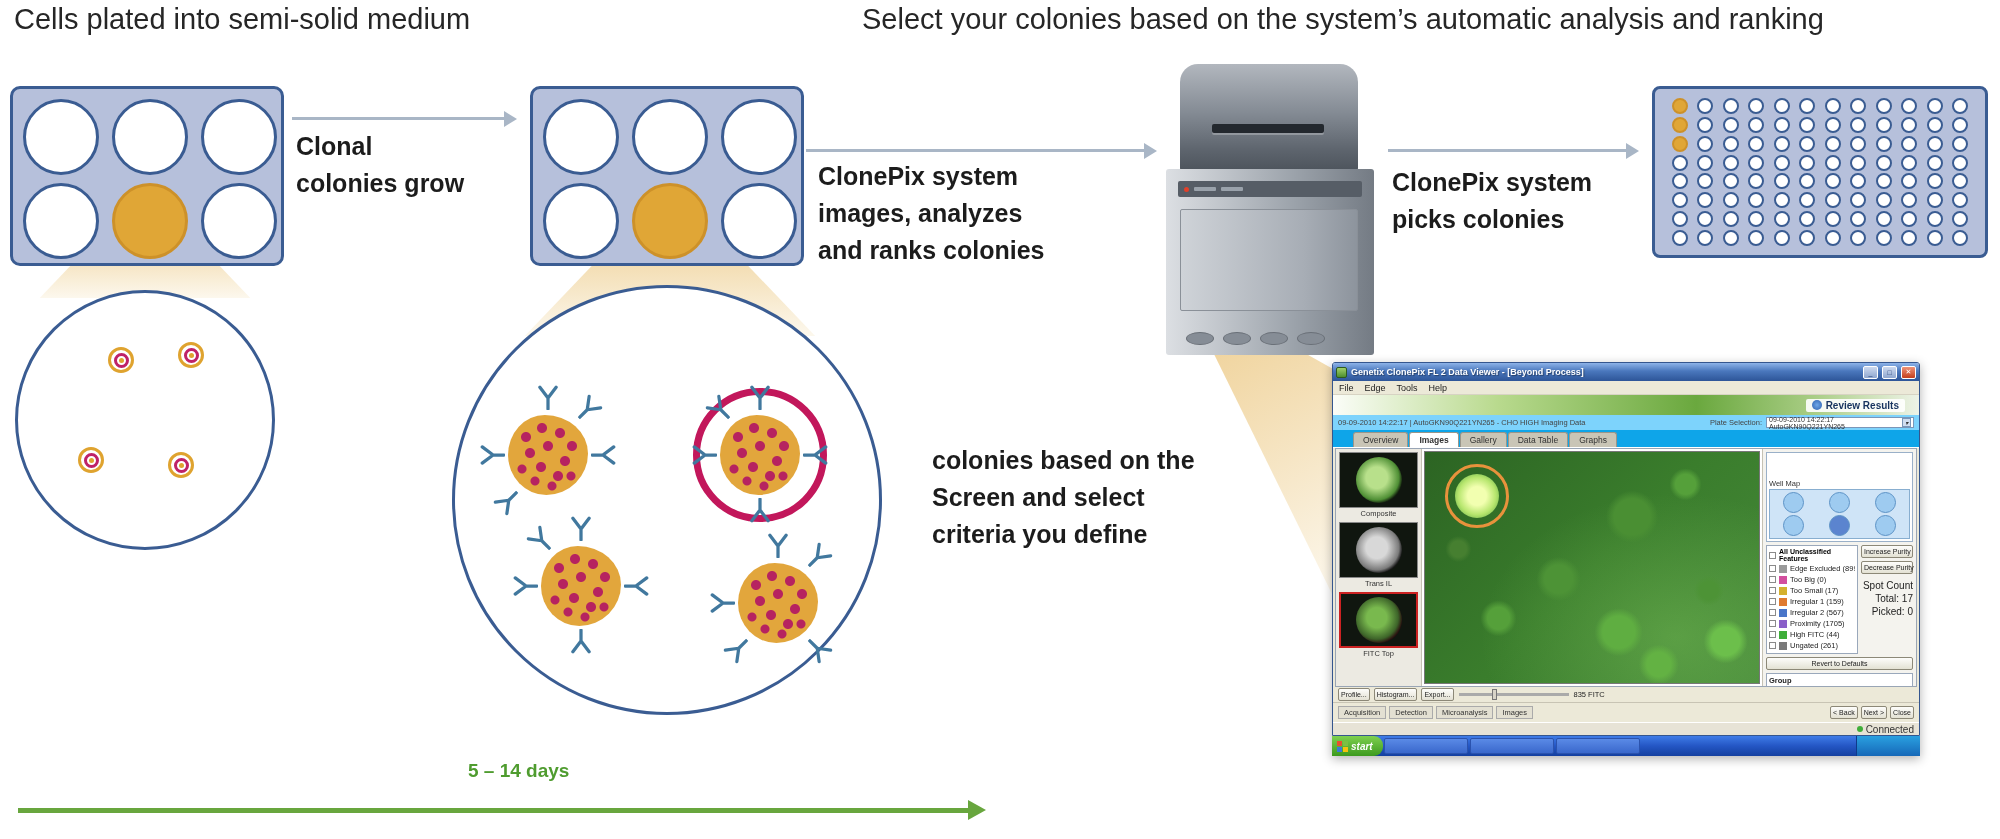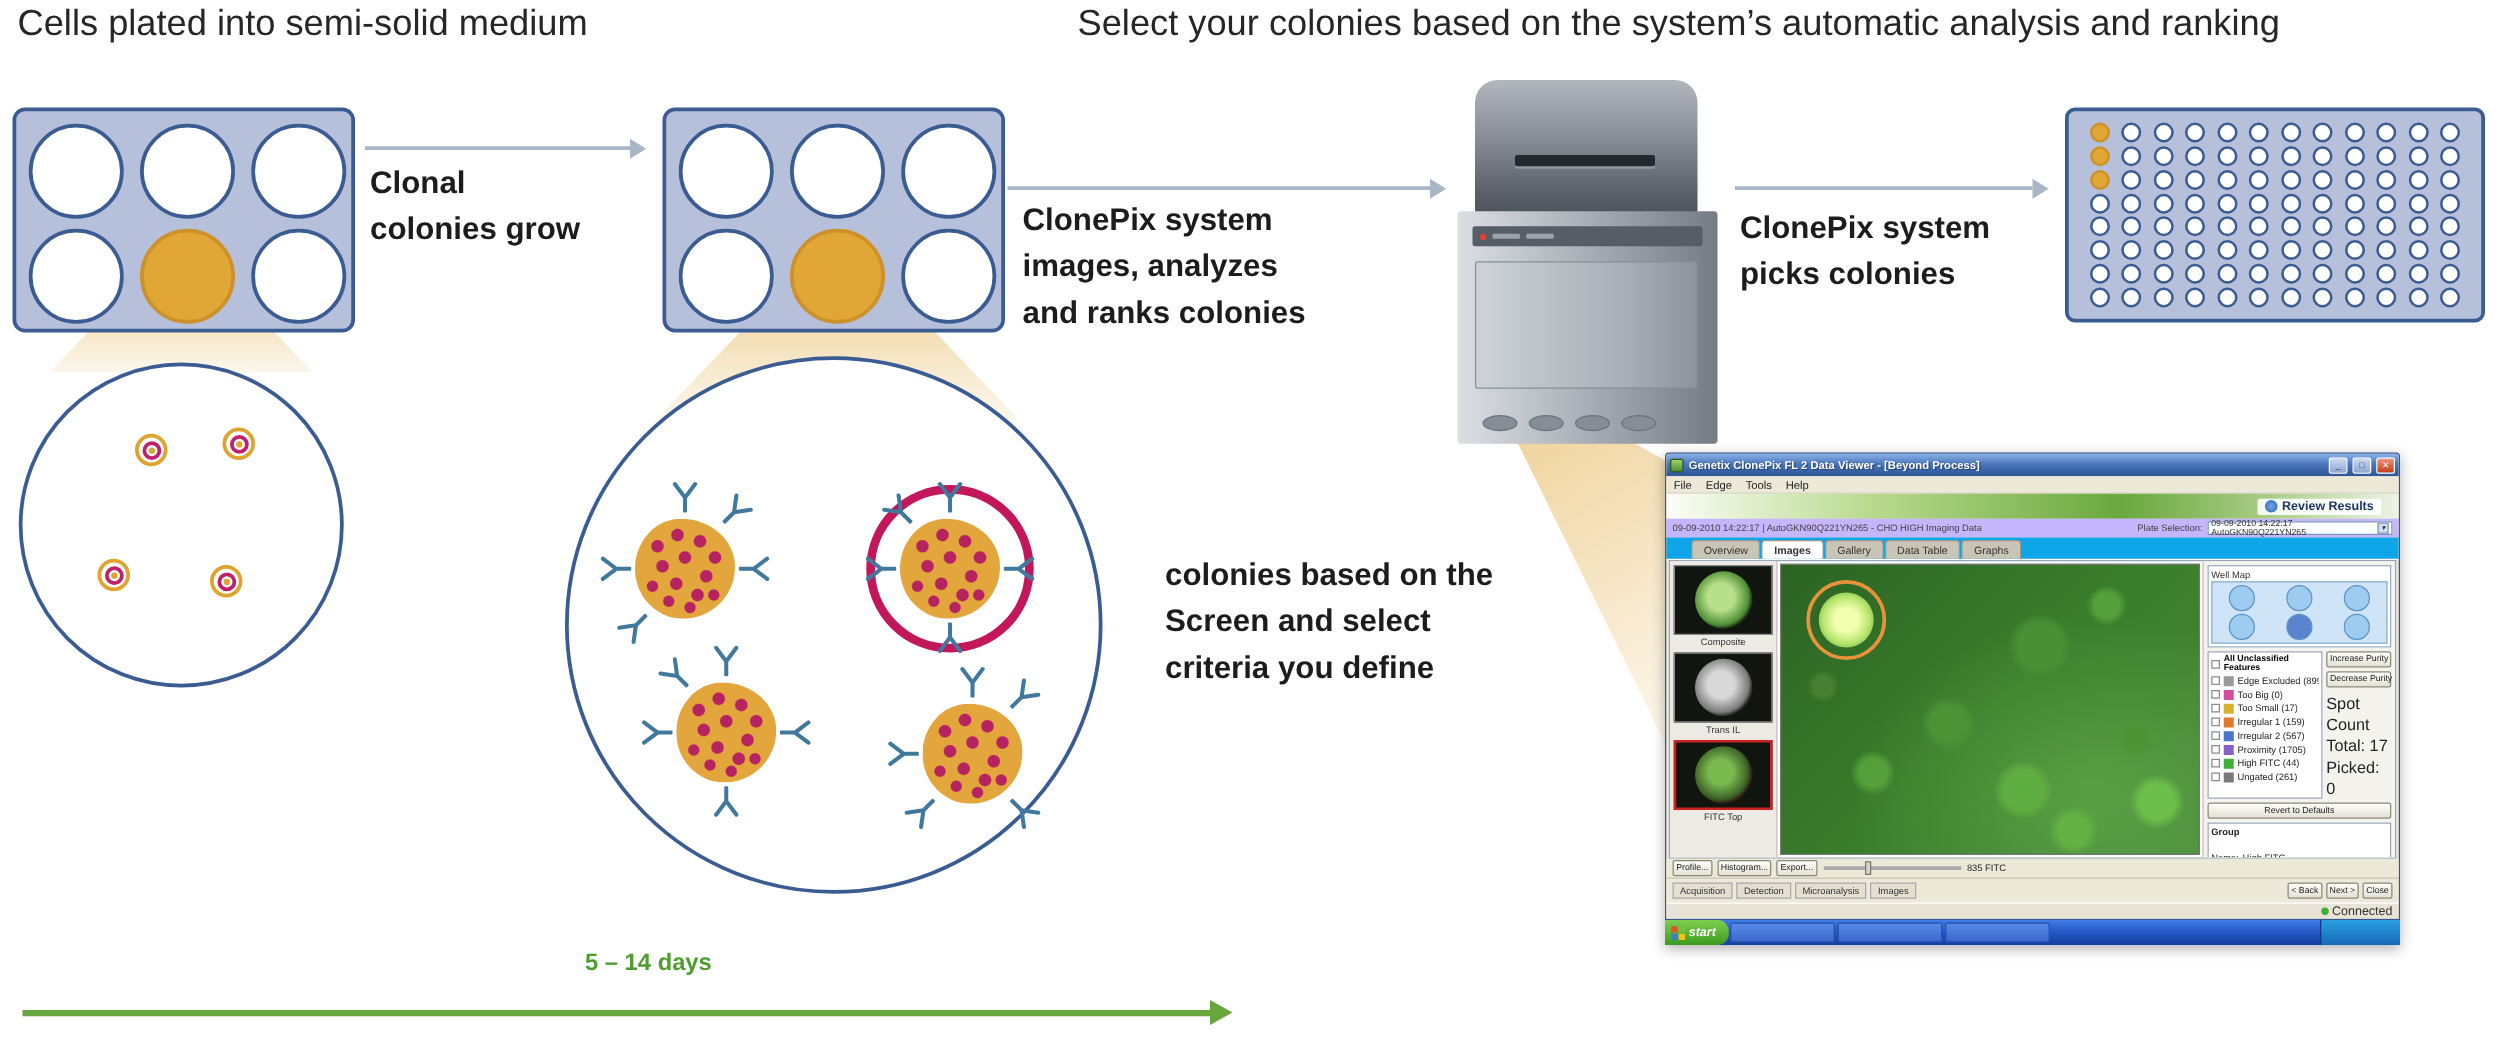--- a/index.html
+++ b/index.html
@@ -118,21 +118,21 @@
     background: linear-gradient(#cdd9ef, #8fa7cf); display: flex; align-items: center; justify-content: center; }
   .win-btn.close { background: linear-gradient(#ee9277, #c43f1d); color: #fff; }
   .menubar { height: 14px; flex: 0 0 auto; display: flex; gap: 11px; align-items: center; padding: 0 6px;
     font-size: 9px; color: #222; background: #ece9d8; border-bottom: 1px solid #d7d3c3; }
   .band { height: 20px; flex: 0 0 auto; display: flex; align-items: center; justify-content: flex-end; padding-right: 14px;
     background: linear-gradient(90deg, #fbfdf8, #b9da8e 28%, #6aa83e 62%, #a9cd85 82%, #eef3e7); }
   .review { display: flex; align-items: center; gap: 4px; background: rgba(255,255,255,.9); border-radius: 2px;
     padding: 1px 6px; font-size: 10px; font-weight: bold; color: #17335e; }
   .review-icon { width: 10px; height: 10px; border-radius: 50%; background: radial-gradient(#6fa8e8, #2b5fae); }
   .session { height: 15px; flex: 0 0 auto; display: flex; justify-content: space-between; align-items: center;
-    padding: 0 5px; font-size: 7.5px; color: #444; background: #c4b5fd; }
+    padding: 0 5px; font-size: 7.5px; color: #444; background: #7dd3fc; }
   .plate-sel { display: flex; align-items: center; gap: 4px; }
   .sel-box { width: 148px; height: 11px; background: #fff; border: 1px solid #7a96b8; display: flex;
     align-items: center; justify-content: space-between; padding: 0 2px; font-size: 7px; color: #333; }
   .sel-arrow { width: 9px; height: 9px; background: #cfddf0; border: 1px solid #7a96b8; font-size: 6px;
     line-height: 8px; text-align: center; }
   .tabstrip { height: 18px; flex: 0 0 auto; display: flex; align-items: flex-end; gap: 1px; padding: 0 20px;
     background: #0ea5e9; border-bottom: 1px solid #fff; }
   .tab { padding: 2px 9px; font-size: 8.5px; color: #333; background: #c9c5b6; border: 1px solid #9a968a;
     border-bottom: none; border-radius: 3px 3px 0 0; }
   .tabstrip .tab:nth-child(2) { background: #fff; font-weight: bold; }
@@ -160,36 +160,36 @@
       radial-gradient(circle at 90% 82%, #6cbf4b 0 14px, transparent 22px),
       radial-gradient(ellipse at 75% 80%, rgba(140,210,100,.35), transparent 55%),
       linear-gradient(135deg, #2c6423, #3a7d2c 50%, #46893a); }
   .bright-colony { position: absolute; left: 30px; top: 22px; width: 44px; height: 44px; border-radius: 50%;
     background: radial-gradient(circle, #f2ffb0 0 30%, #b7e66e 60%, #6cb34a 85%, rgba(80,150,60,0)); }
   .orange-ring { position: absolute; left: 20px; top: 12px; width: 64px; height: 64px;
     border: 3px solid #e8923c; border-radius: 50%; }
   .rightpanel { width: 154px; flex: 0 0 auto; border-left: 1px solid #c6c2b4; background: #f4f3ee; padding: 3px;
     display: flex; flex-direction: column; gap: 3px; font-size: 8px; overflow: hidden; }
   .wellmap { background: #fff; border: 1px solid #9ab0c8; padding: 2px; }
-  .wm-title { font-size: 7.5px; color: #333; margin-bottom: 1px; }
+  .wm-title { font-size: 7.5px; color: #333; margin-bottom: 1px; margin-top: 24px; }
   .wm-plate { height: 50px; background: #cfe4f7; border: 1px solid #88aed0; display: grid;
     grid-template-columns: repeat(3, 1fr); place-items: center; padding: 1px; }
   .wm-well { width: 21px; height: 21px; border-radius: 50%; background: #9ecbf0; border: 1px solid #5d93c6; }
   .wm-well.sel { background: #5b84cf; }
   .legend-area { display: flex; gap: 3px; }
   .legend-box { flex: 1; background: #fff; border: 1px solid #9aa8bb; padding: 2px; overflow: hidden; }
   .legend-head { display: flex; align-items: center; gap: 3px; font-size: 7px; font-weight: bold; margin-bottom: 1px; }
   .lrow { display: flex; align-items: center; gap: 3px; height: 11px; }
   .cb { width: 7px; height: 7px; border: 1px solid #8a8a8a; background: #fff; flex: 0 0 auto; }
   .sw { width: 8px; height: 8px; flex: 0 0 auto; }
   .ltext { font-size: 7.5px; white-space: nowrap; overflow: hidden; color: #222; }
   .side-btns { width: 52px; flex: 0 0 auto; display: flex; flex-direction: column; gap: 3px; }
   .xp-btn { font-size: 7px; padding: 2px 2px; background: linear-gradient(#fdfdfb, #e3e1d3); border: 1px solid #8c8877;
     border-radius: 2px; text-align: center; color: #222; white-space: nowrap; }
-  .spot { font-size: 13px; line-height: 1.3; color: #222; margin-top: 2px; }
+  .spot { font-size: 10px; line-height: 1.3; color: #222; margin-top: 2px; text-align: right; }
   .groupbox { background: #fff; border: 1px solid #9aa8bb; padding: 2px; display: flex; flex-direction: column; gap: 12px; }
   .grow { display: flex; align-items: center; gap: 3px; font-size: 7.5px; color: #222; }
   .gswatch { width: 12px; height: 9px; background: #3fae3a; border: 1px solid #777; }
   .footer-tools { height: 15px; flex: 0 0 auto; display: flex; align-items: center; gap: 5px; padding: 0 5px;
     background: #ece9d8; font-size: 7.5px; color: #222; }
   .slider { width: 110px; height: 3px; background: #aaa; position: relative; }
   .slider-handle { position: absolute; left: 30%; top: -4px; width: 5px; height: 11px; background: #d8d4c8; border: 1px solid #777; }
   .bottomrow { height: 20px; flex: 0 0 auto; display: flex; align-items: center; gap: 3px; padding: 0 5px;
     background: #ece9d8; border-top: 1px solid #c8c4b4; }
   .seg { font-size: 7.5px; border: 1px solid #aaa; padding: 1px 5px; background: #e3e0d2; color: #333; }

